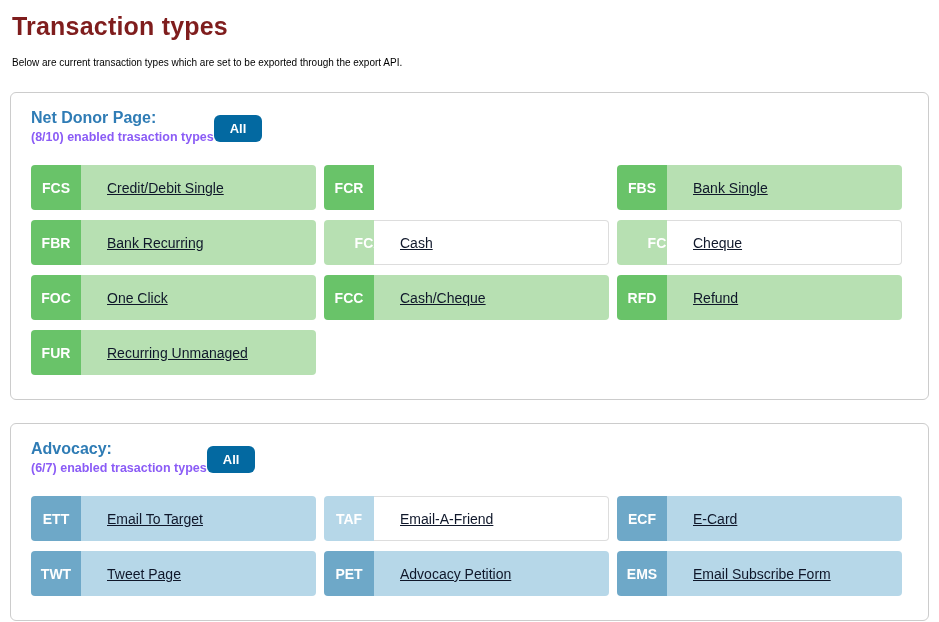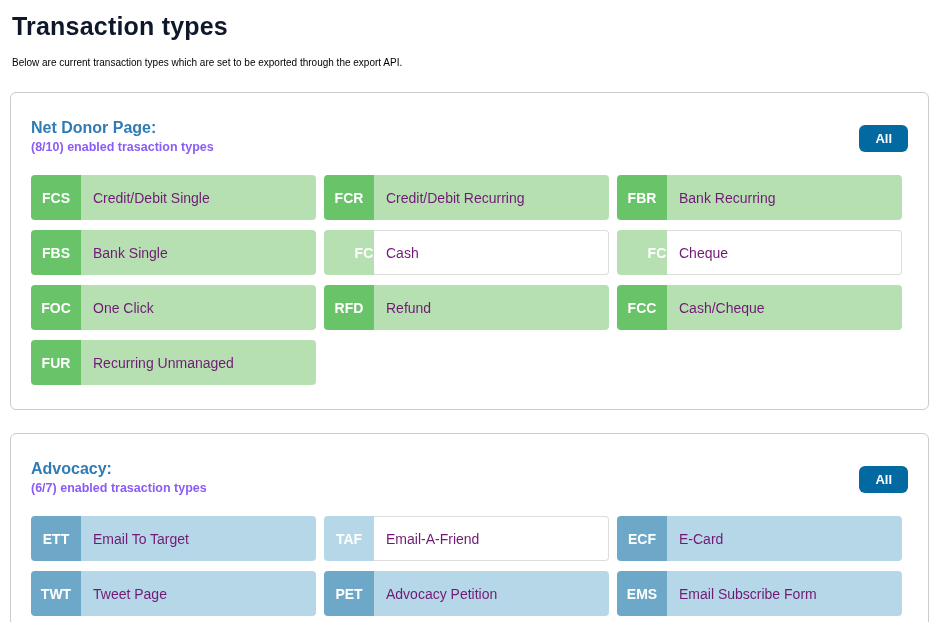--- a/index.html
+++ b/index.html
@@ -5,44 +5,42 @@
   * { box-sizing: border-box; margin: 0; padding: 0; }
   html, body {
     width: 939px;
     background: #ffffff;
     font-family: "Liberation Sans", sans-serif;
     color: #000;
   }
   .page { padding: 10px 10px 14px 10px; width: 939px; }
 
   .page-title {
-    color: #0f172a;
+    color: #7f1d1d;
     font-size: 25px;
     font-weight: bold;
     margin: 2px 0 16px 2px;
     letter-spacing: 0.2px;
   }
   .page-subtitle {
     font-size: 10px;
     color: #000;
     margin: 0 0 24px 2px;
   }
 
   .panel {
     border: 1px solid #cccccc;
     border-radius: 6px;
     padding: 15px 20px 24px 20px;
     margin-bottom: 23px;
     background: #fff;
   }
   .panel-head {
     display: flex;
-    justify-content: space-between;
     align-items: flex-start;
-    margin-top: 10px;
   }
   .panel-heading {
     color: #2f7cb5;
     font-size: 16px;
     font-weight: bold;
     line-height: 1.25;
   }
   .panel-count {
     font-size: 12.5px;
     font-weight: bold;
@@ -82,24 +80,25 @@
     justify-content: center;
     color: #ffffff;
     font-weight: bold;
     font-size: 14px;
     border-radius: 4px 0 0 4px;
   }
   .tile-label {
     flex: 1;
     display: flex;
     align-items: center;
-    padding-left: 12px;
+    padding-left: 26px;
     font-size: 14px;
-    color: #701a75;
+    color: #0f172a;
     border-radius: 0 4px 4px 0;
+    text-decoration: underline;
   }
 
   
   .panel.green .tile.enabled .tile-code  { background: #69c369; }
   .panel.green .tile.enabled .tile-label { background: #b7e0b2; }
   .panel.green .tile.disabled .tile-code { background: #b7e0b2; padding-left: 40px; }
 
   
   .panel.blue .tile.enabled .tile-code   { background: #6ea8c8; }
   .panel.blue .tile.enabled .tile-label  { background: #b6d7e8; }
@@ -127,56 +126,55 @@
       <button class="all-btn">All</button>
     </div>
     <div class="tile-grid">
   <div class="tile enabled">
     <span class="tile-code">FCS</span>
     <span class="tile-label">Credit/Debit Single</span>
   </div>
 
   <div class="tile enabled">
     <span class="tile-code">FCR</span>
-    <span class="tile-label">Credit/Debit Recurring</span>
+  </div>
+
+  <div class="tile enabled">
+    <span class="tile-code">FBS</span>
+    <span class="tile-label">Bank Single</span>
   </div>
 
   <div class="tile enabled">
     <span class="tile-code">FBR</span>
     <span class="tile-label">Bank Recurring</span>
-  </div>
-
-  <div class="tile enabled">
-    <span class="tile-code">FBS</span>
-    <span class="tile-label">Bank Single</span>
   </div>
 
   <div class="tile disabled">
     <span class="tile-code">FCA</span>
     <span class="tile-label">Cash</span>
   </div>
 
   <div class="tile disabled">
     <span class="tile-code">FCH</span>
     <span class="tile-label">Cheque</span>
   </div>
 
   <div class="tile enabled">
     <span class="tile-code">FOC</span>
     <span class="tile-label">One Click</span>
   </div>
 
   <div class="tile enabled">
+    <span class="tile-code">FCC</span>
+    <span class="tile-label">Cash/Cheque</span>
+  </div>
+
+  <div class="tile enabled">
     <span class="tile-code">RFD</span>
     <span class="tile-label">Refund</span>
-  </div>
-
-  <div class="tile enabled">
-    <span class="tile-code">FCC</span>
-    <span class="tile-label">Cash/Cheque</span>
   </div>
 
   <div class="tile enabled">
     <span class="tile-code">FUR</span>
     <span class="tile-label">Recurring Unmanaged</span>
   </div>
 </div>
   </section>
 
   <section class="panel blue">

